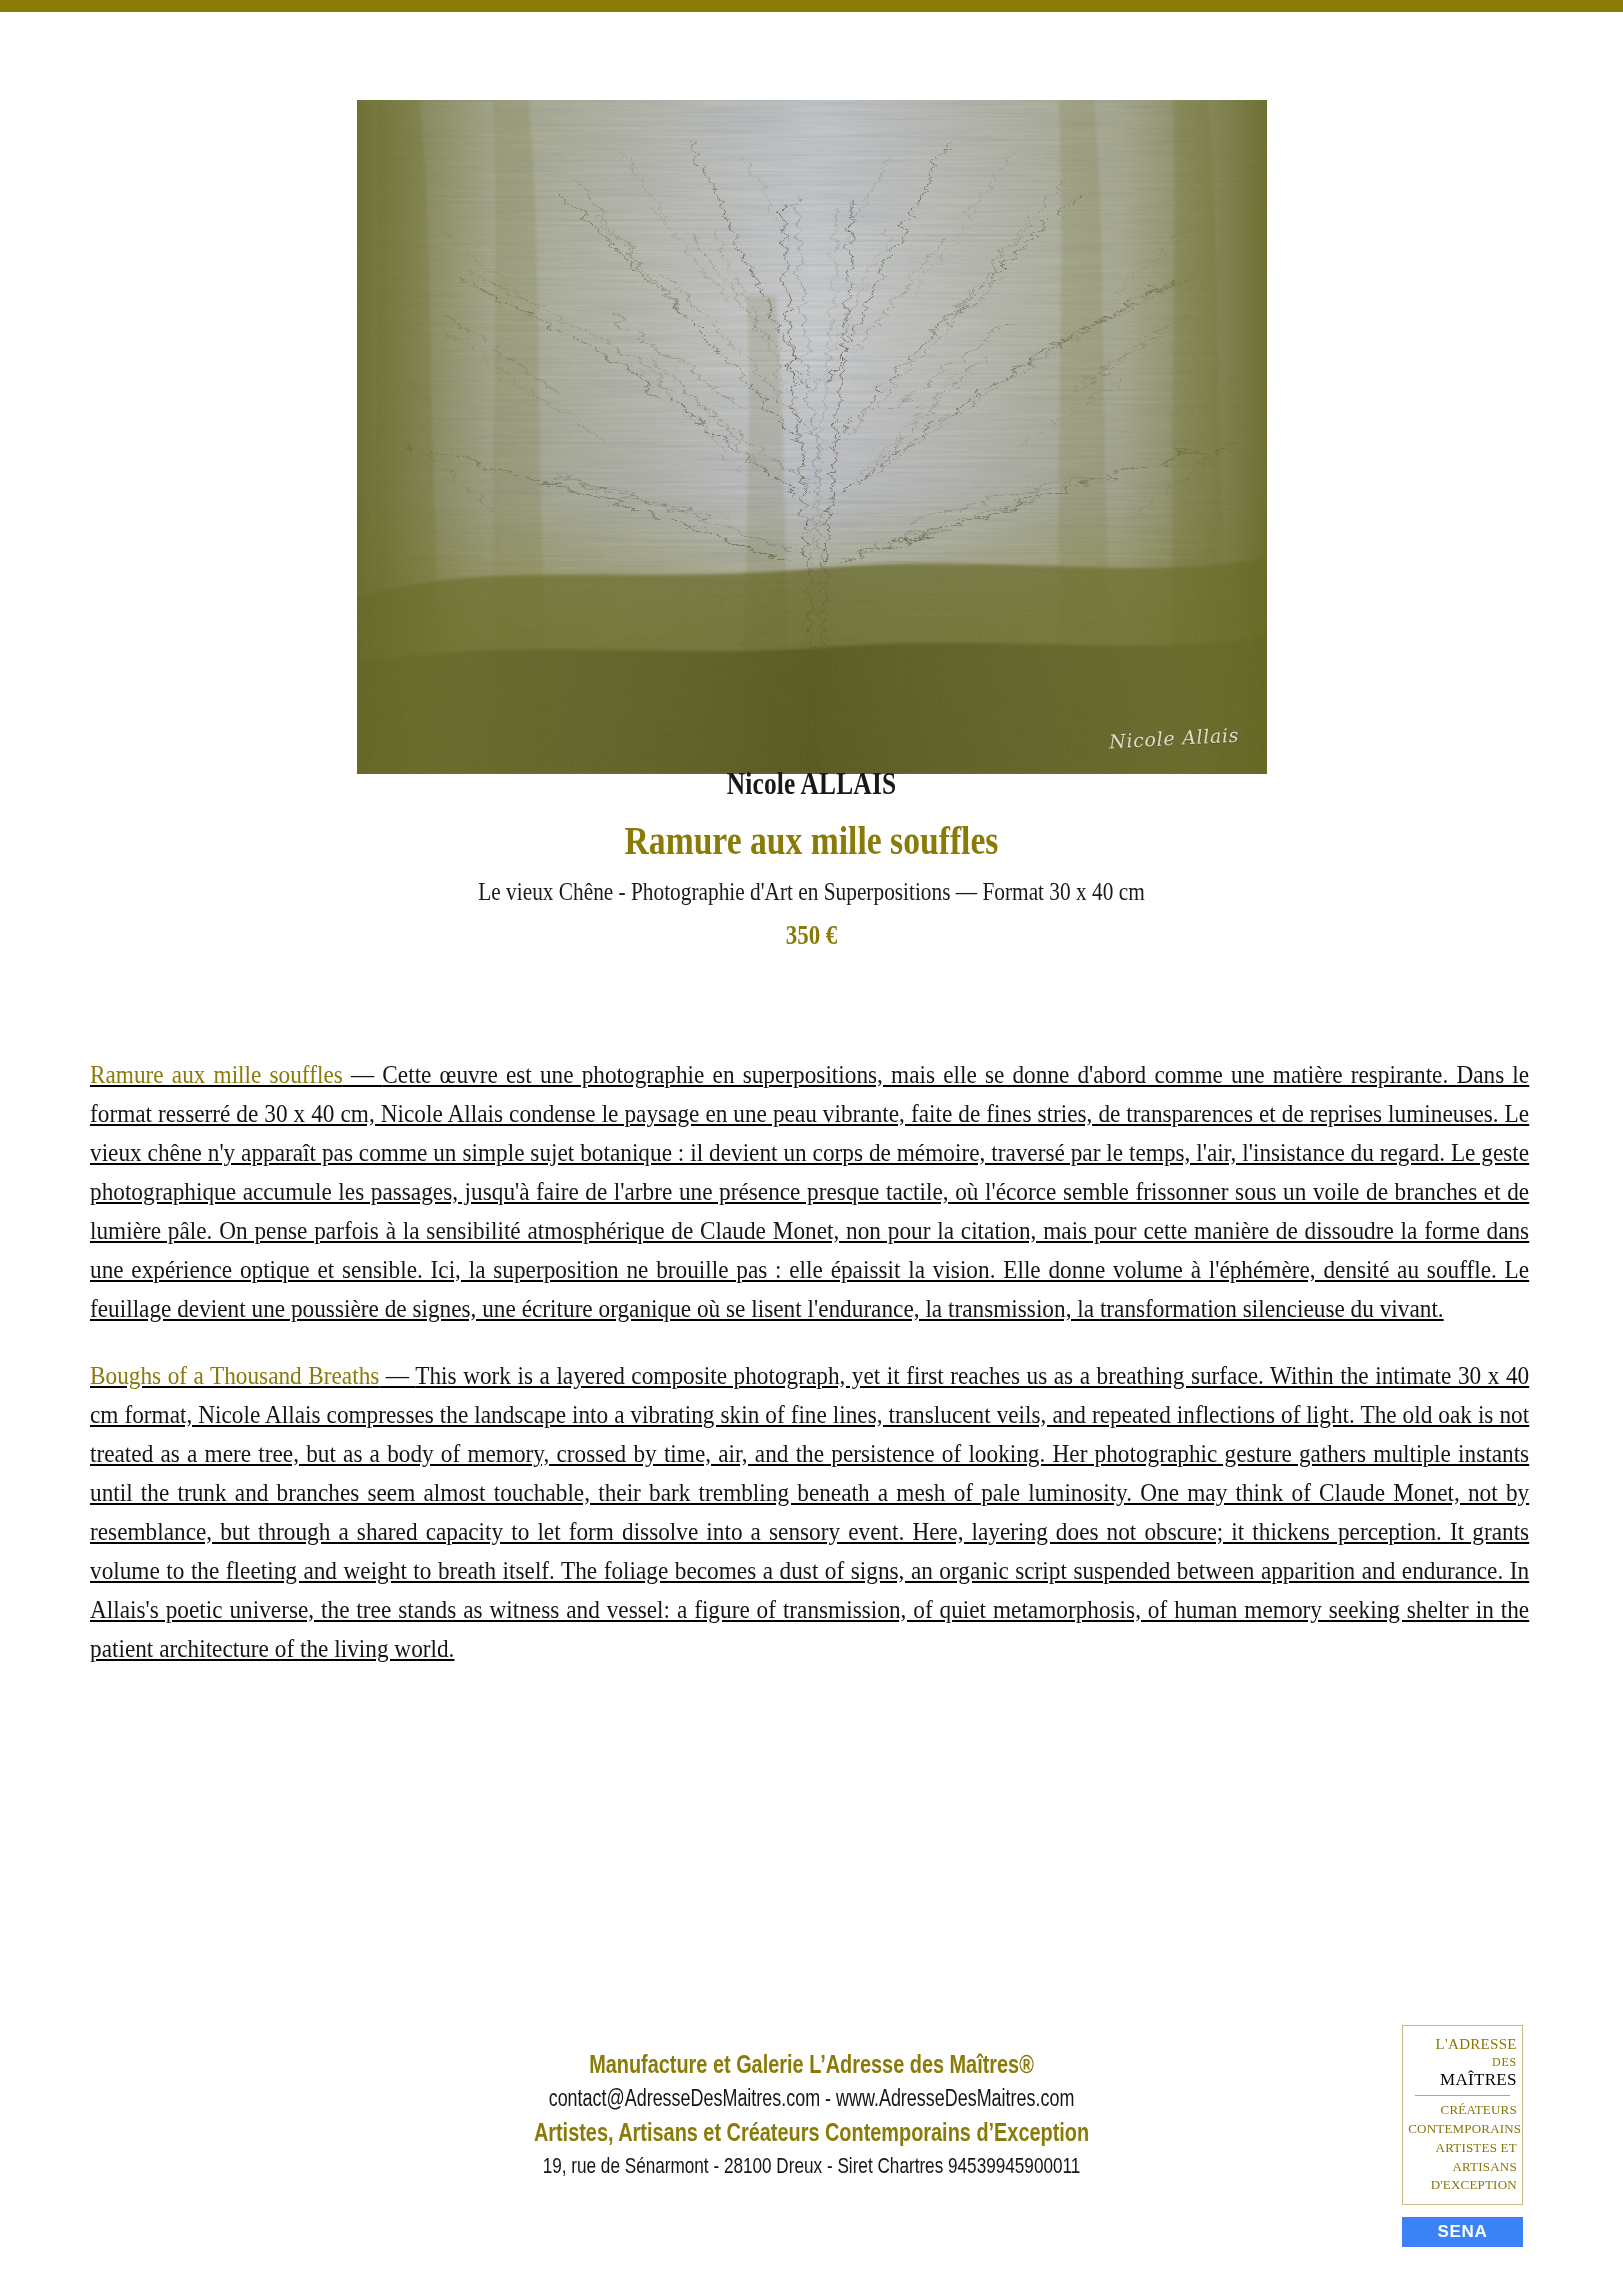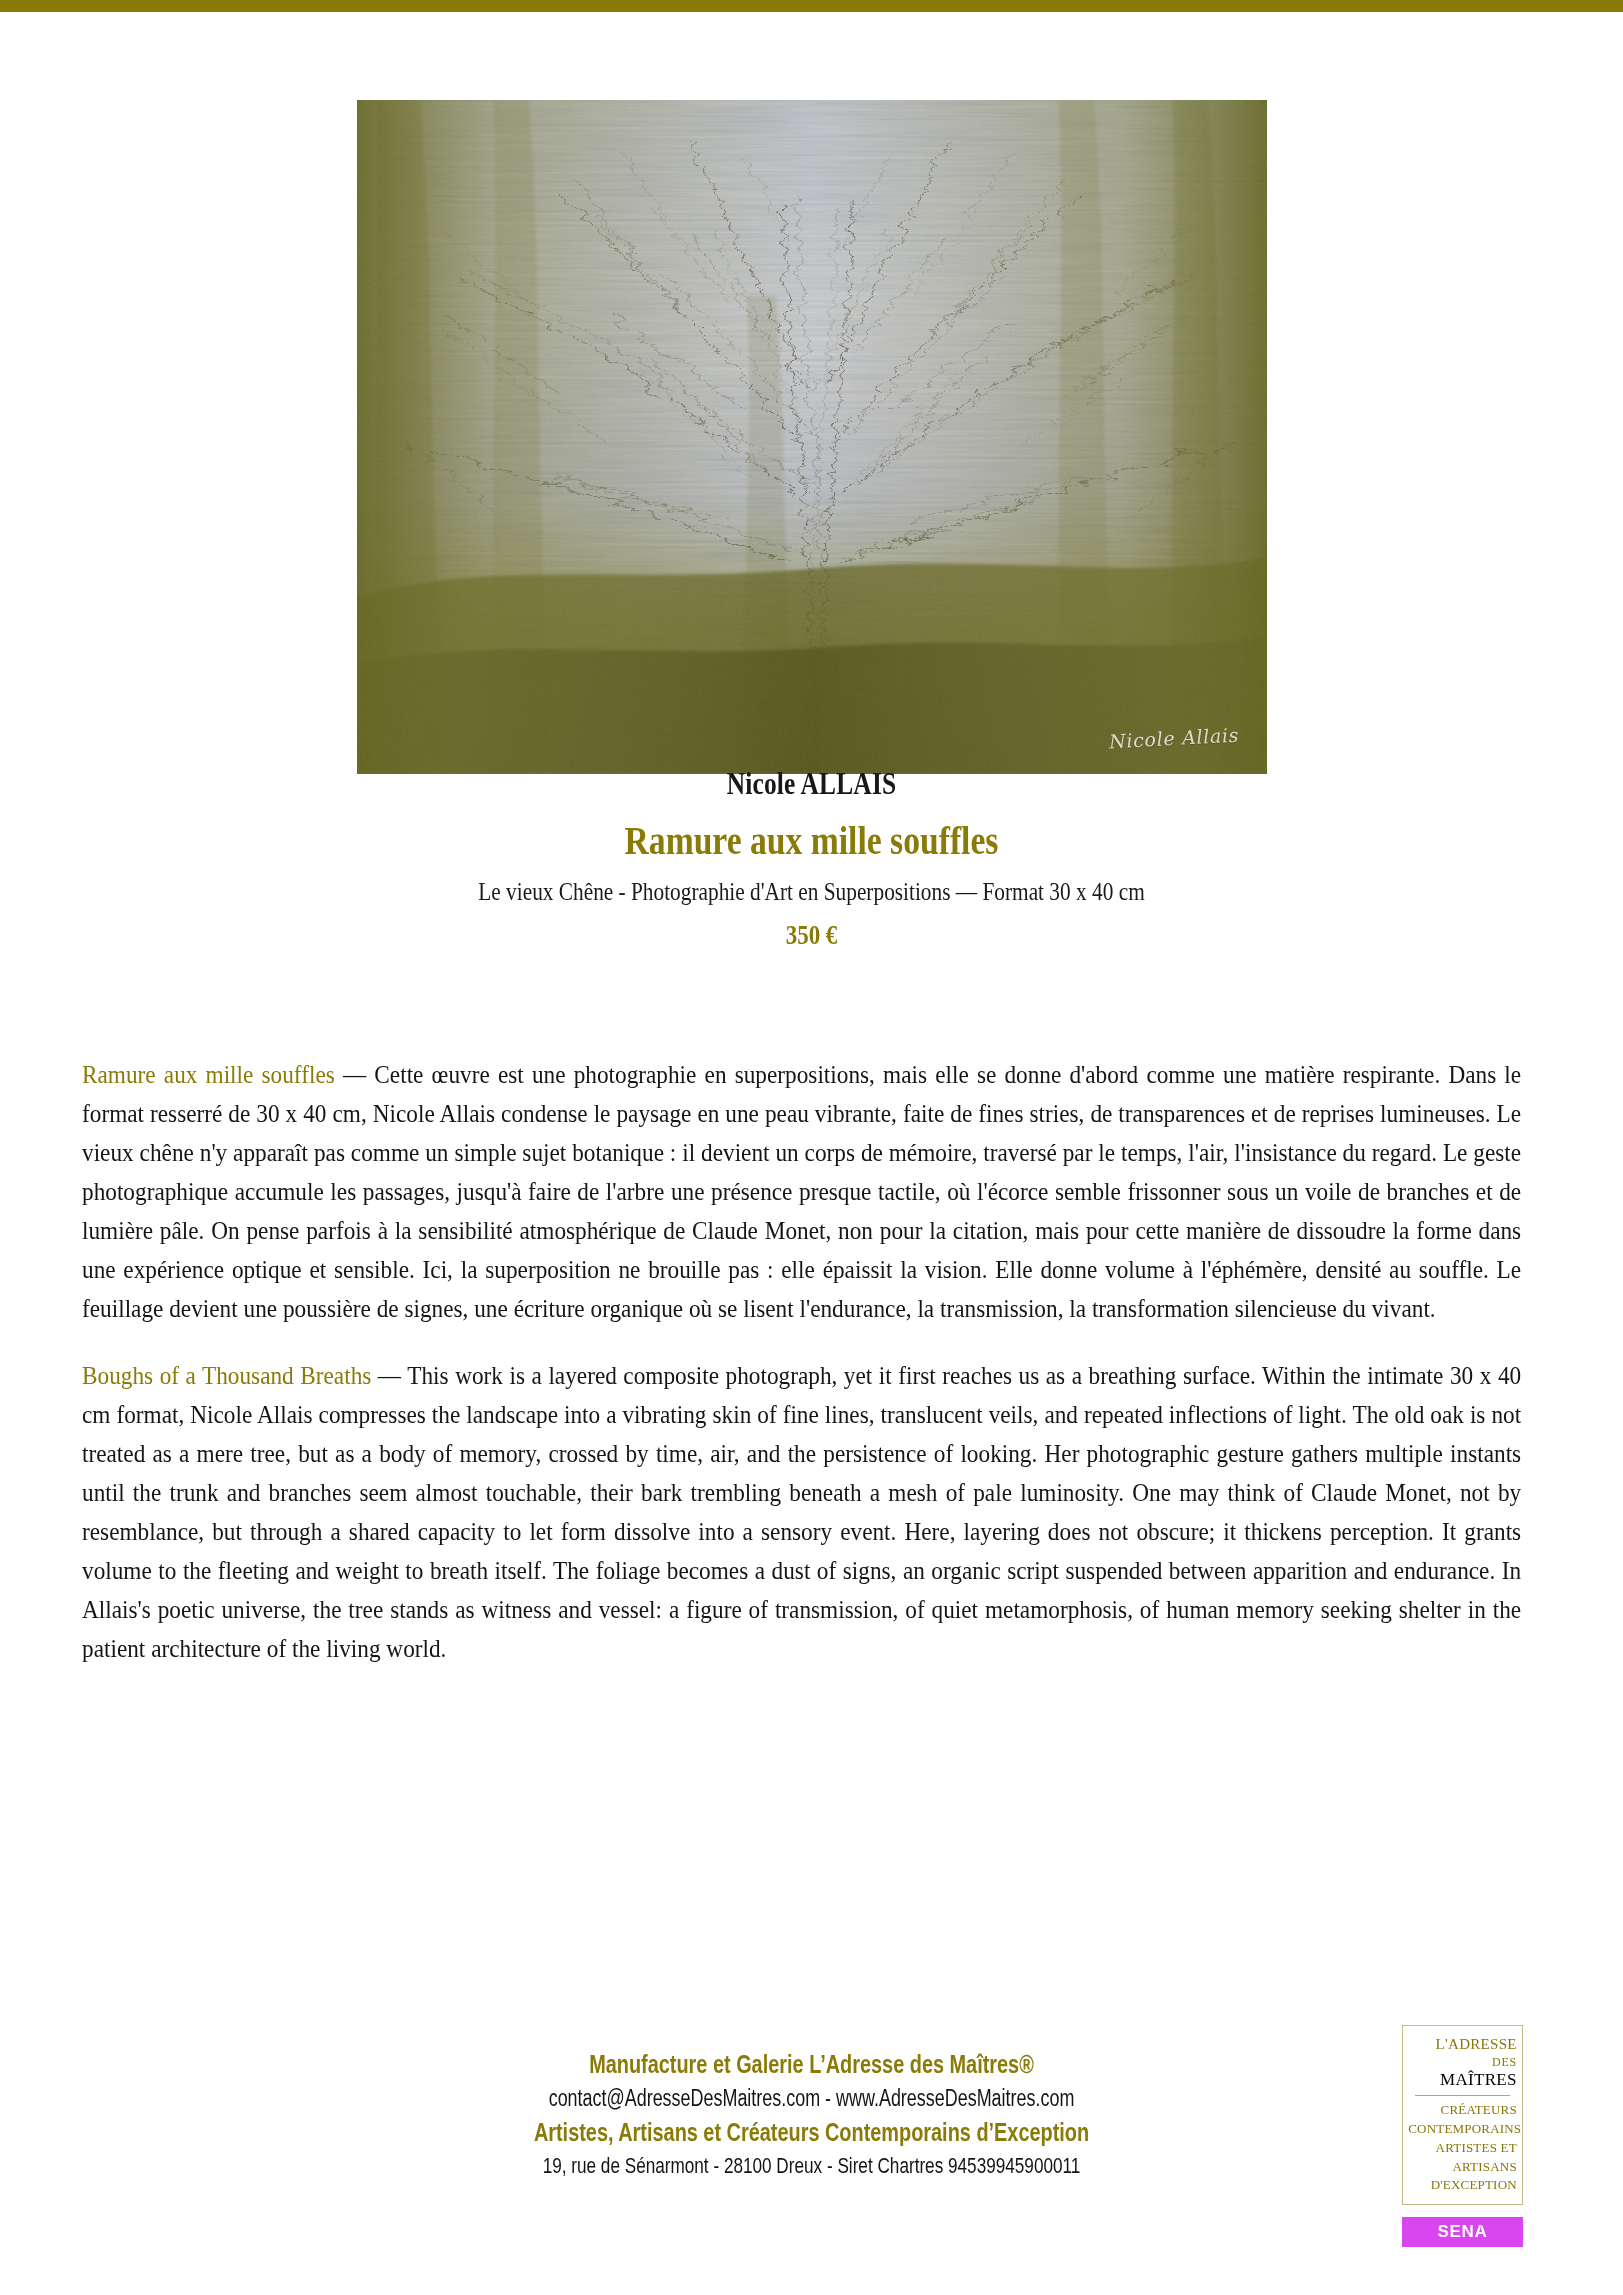--- a/index.html
+++ b/index.html
@@ -87,22 +87,23 @@
     font-size: 28px;
     color: #8a7a08;
     margin: 0;
     transform: scaleX(.82);
   }
 
   
   .body-text {
     position: absolute;
     top: 1055px;
-    left: 82px;
+    left: 90px;
     width: 1440px;
+    text-decoration: underline;
   }
   .para {
     font-family: "Liberation Serif", serif;
     font-size: 26px;
     line-height: 39px;
     color: #151515;
     text-align: justify;
     margin: 0 0 27.5px 0;
     transform: scaleX(.895);
     transform-origin: left top;
@@ -190,21 +191,21 @@
   }
   .logo-sub {
     font-family: "Liberation Serif", serif;
     font-size: 13px;
     color: #8a7508;
     letter-spacing: 0.2px;
     line-height: 1.45;
   }
   .sena-badge {
     margin-top: 11.8px;
-    background: #d946ef;
+    background: #3b82f6;
     color: #ffffff;
     font-family: "Liberation Sans", sans-serif;
     font-weight: bold;
     font-size: 17px;
     letter-spacing: 0.7px;
     text-align: center;
     padding: 4.6px 0 5.2px 0;
   }
 </style>
 </head>

